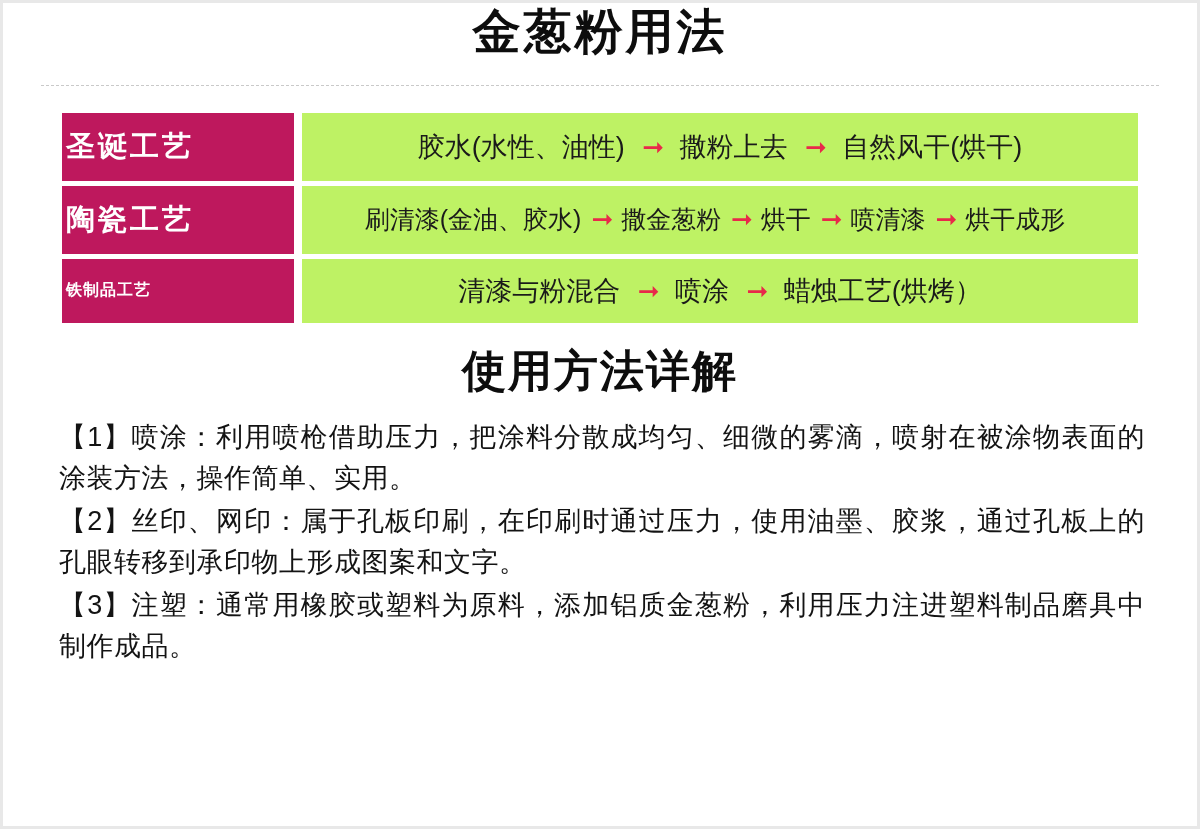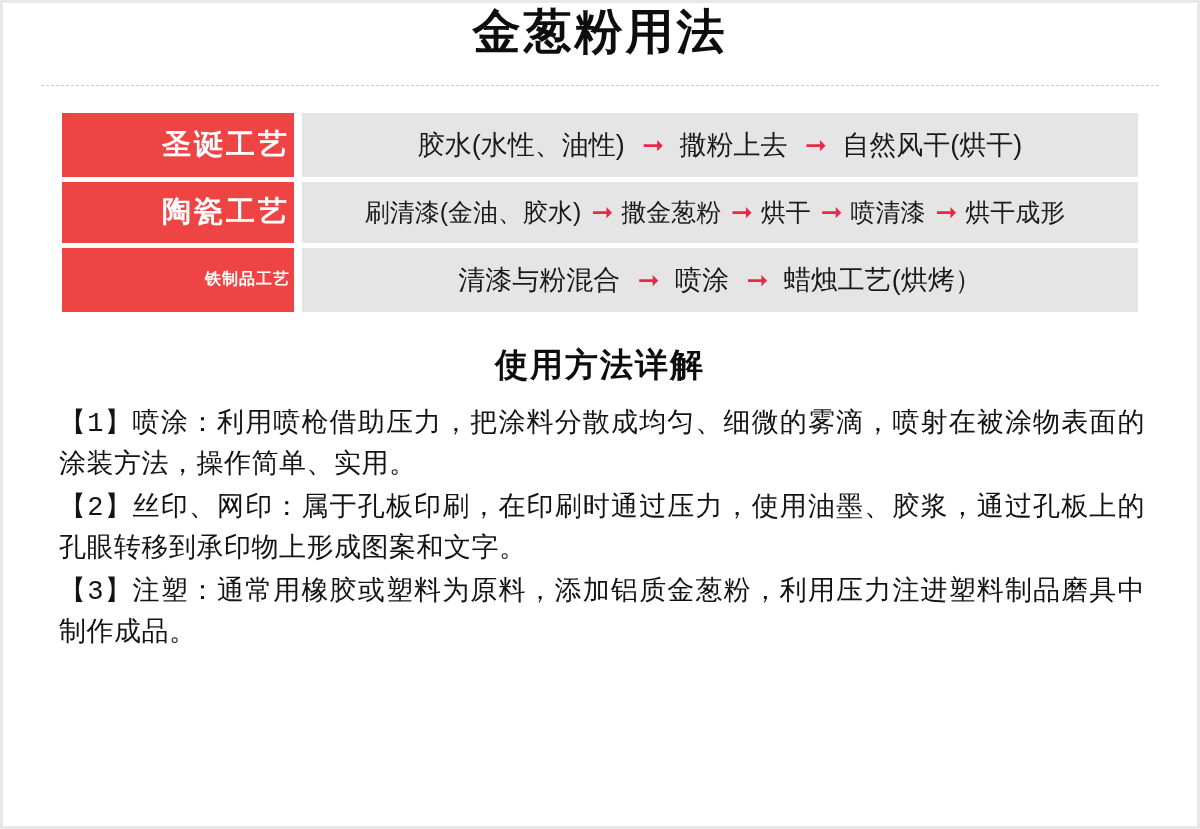--- a/index.html
+++ b/index.html
@@ -48,40 +48,40 @@
   
   .proc-table {
     width: 1076px;
     margin: 0 auto;
     border-collapse: separate;
     border-spacing: 0 5px;
   }
   .proc-row { }
   .proc-label {
     width: 224px;
-    background: #ef4444;
+    background: #be185d;
     color: #ffffff;
     font-size: 29px;
     font-weight: bold;
     letter-spacing: 3px;
-    text-align: right;
-    padding: 7px 4px;
+    text-align: left;
+    padding: 14px 4px;
     white-space: nowrap;
   }
   .proc-label.small {
     font-size: 16px;
     letter-spacing: 1px;
   }
   .gap-cell {
     width: 8px;
     background: #ffffff;
     padding: 0;
   }
   .proc-flow {
-    background: #e5e5e5;
+    background: #bef264;
     padding: 14px 18px;
     text-align: center;
     font-size: 27px;
     color: #1a1a1a;
     white-space: nowrap;
   }
   .proc-flow.tight {
     font-size: 25px;
     padding-left: 8px;
   }
@@ -90,40 +90,39 @@
     font-weight: bold;
     padding: 0 10px;
     font-size: 26px;
     letter-spacing: -2px;
   }
   .arrow.tight { padding: 0 3px; }
 
   
   .section-title {
     text-align: center;
-    font-size: 33px;
+    font-size: 44px;
     font-weight: bold;
     letter-spacing: 2px;
     color: #0d0d0d;
-    margin-top: 26px;
+    margin-top: 14px;
     margin-bottom: 16px;
   }
 
   
   .body-block {
     padding: 0 14px 0 18px;
   }
   .para {
     font-size: 27px;
     line-height: 1.52;
     color: #131313;
     margin: 0 0 2px 0;
     text-align: justify;
     letter-spacing: 0.5px;
-    font-family: Liberation Mono, monospace;
   }
 </style>
 </head>
 <body>
 
 <div class="page">
   <div class="inner">
 
     <div class="main-title">金葱粉用法</div>
     <hr class="title-rule">

